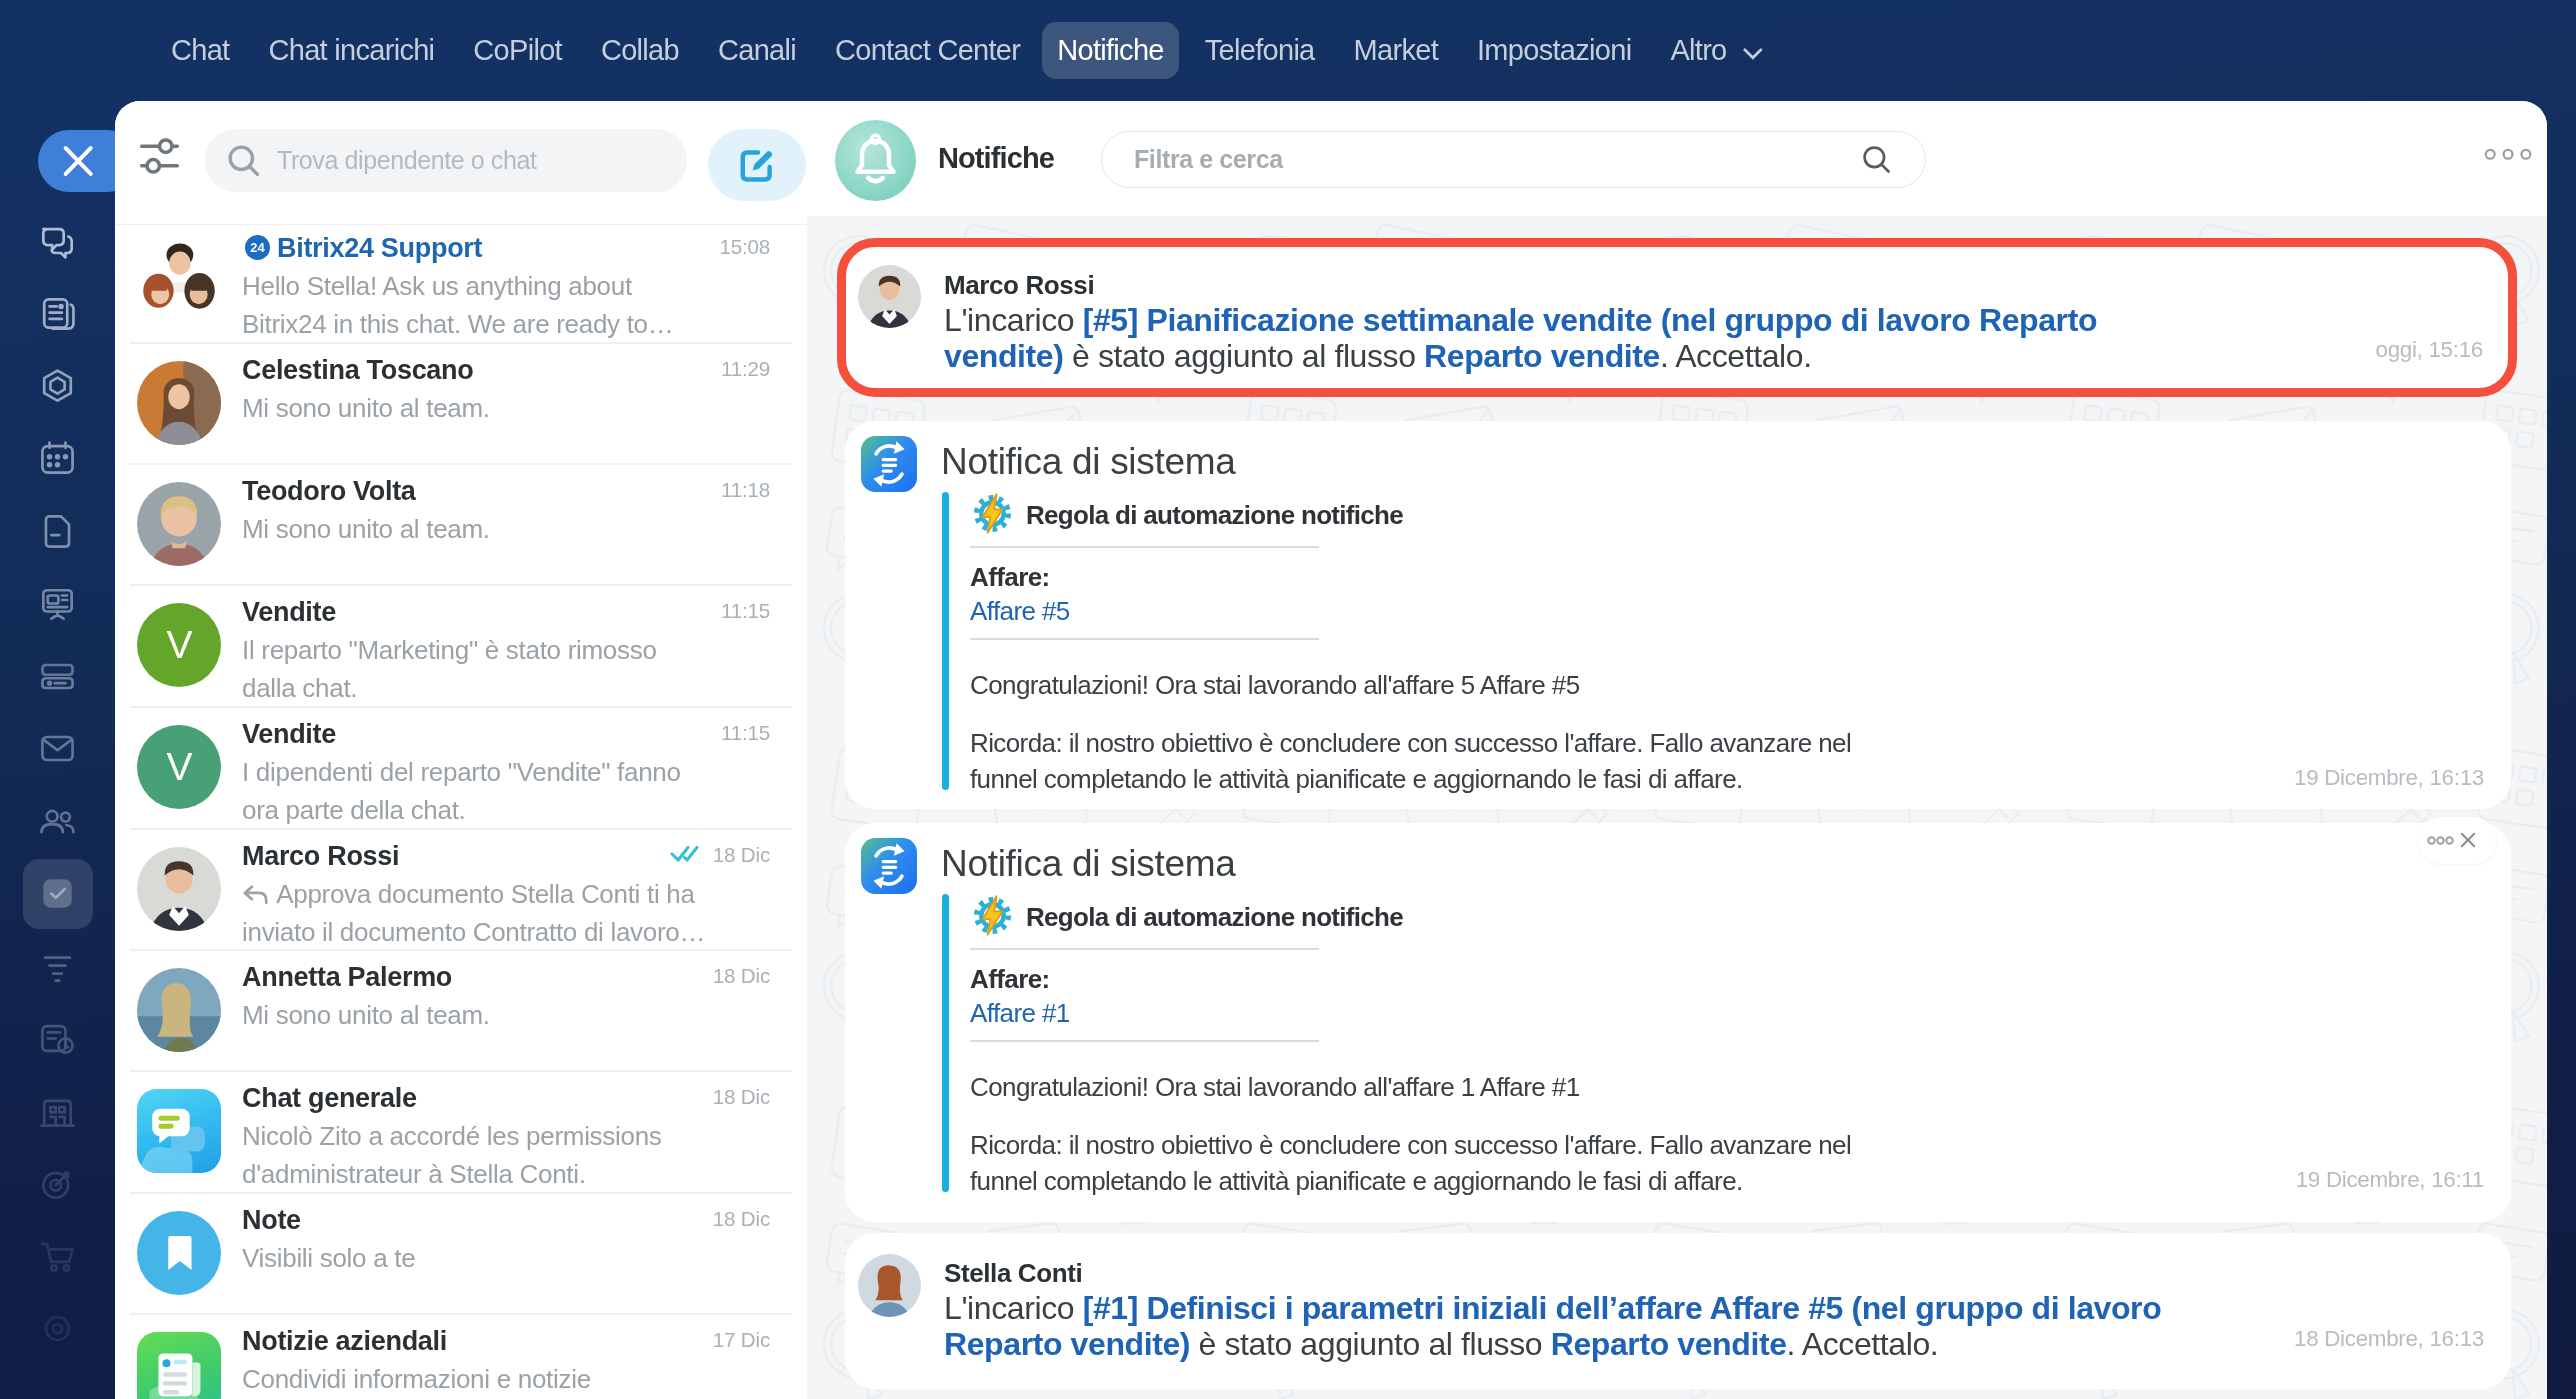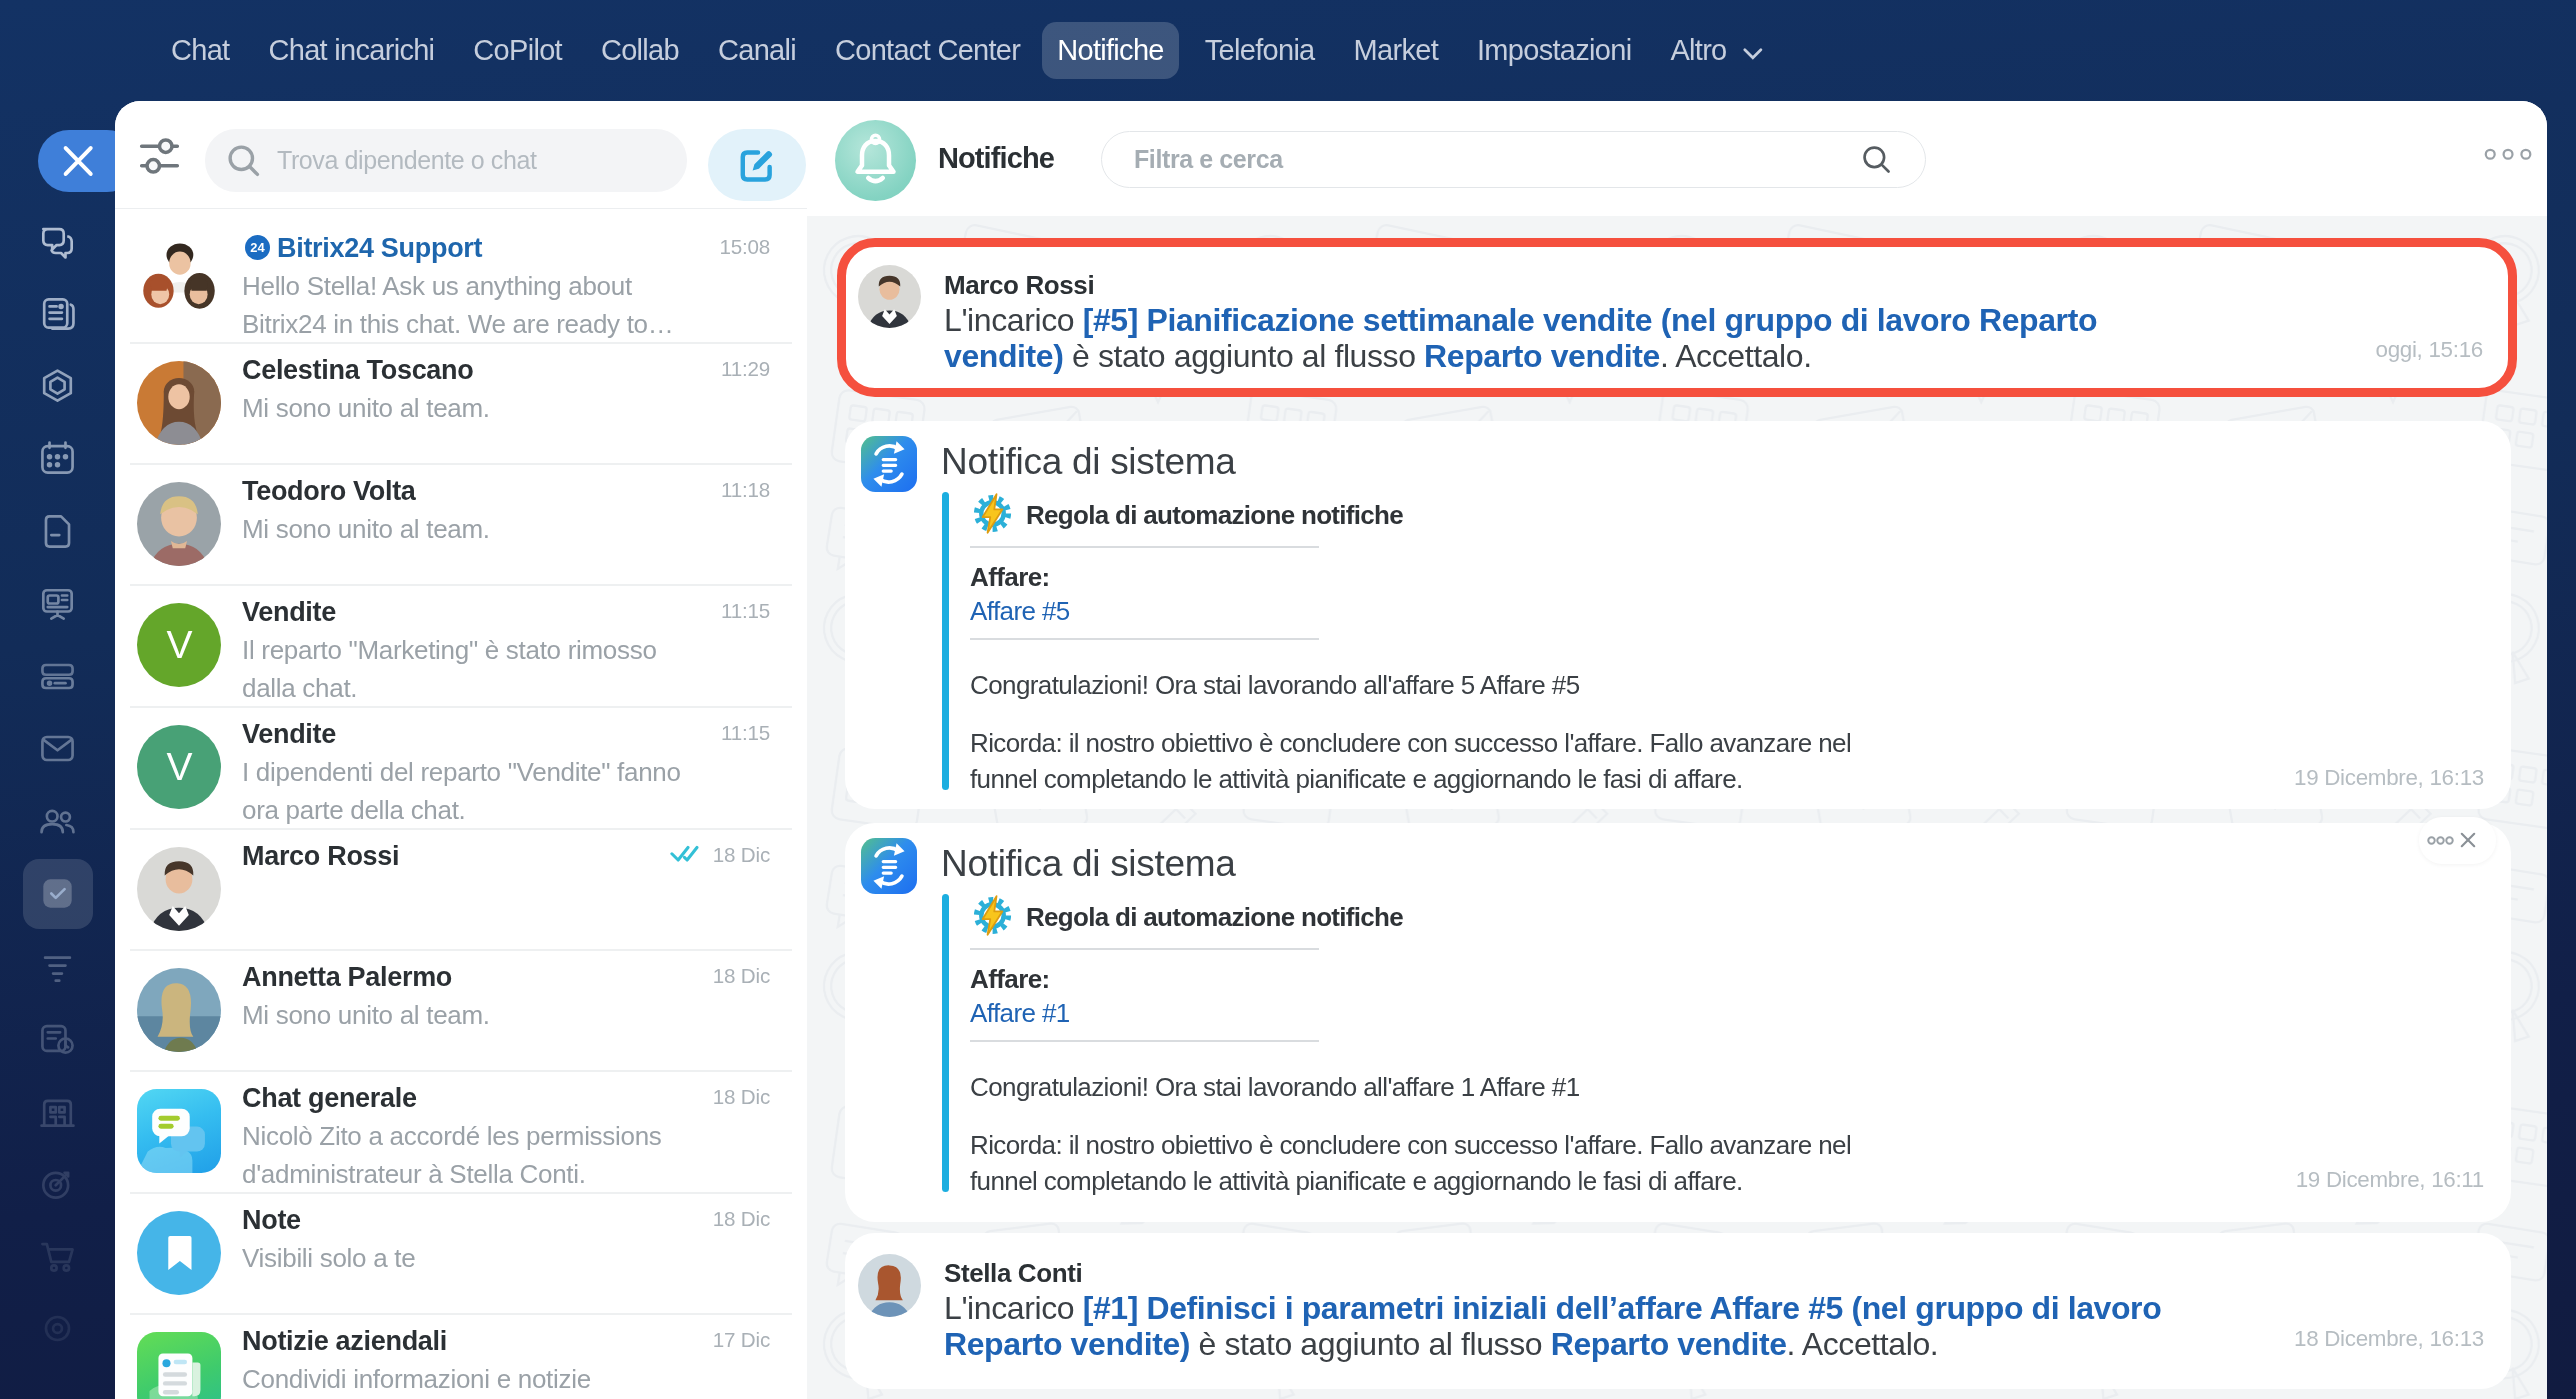--- a/index.html
+++ b/index.html
@@ -22,21 +22,21 @@
   .rhl { position:absolute; left:23px; width:70px; height:70px; background:rgba(255,255,255,0.13); border-radius:16px; }
 
   
   .closebtn { position:absolute; left:38px; top:130px; width:100px; height:62px; background:#3f7fd9; border-radius:31px; z-index:1; }
 
   
   .win { position:absolute; left:115px; top:101px; width:2432px; height:1299px; background:#fff; border-radius:25px 25px 0 0; z-index:2; overflow:hidden; }
 
   
   .leftcol { position:absolute; left:0; top:0; width:692px; height:1299px; background:#fff; }
-  .lefthead { position:absolute; left:0; top:0; width:692px; height:108px; border-bottom:1.8px solid #eceef0; }
+  .lefthead { position:absolute; left:0; top:0; width:692px; height:124px; border-bottom:1.8px solid #eceef0; }
   .searchpill { position:absolute; left:90px; top:28px; width:482px; height:63px; background:#f3f4f6; border-radius:31px; }
   .searchpill .ph { position:absolute; left:72px; top:17px; font-size:25px; color:#b3bac0; letter-spacing:-0.4px; }
   .compose { position:absolute; left:593px; top:28px; width:98px; height:72px; background:#e2f2fa; border-radius:36px; }
 
   .rowsep { position:absolute; left:15px; width:662px; height:1.8px; background:#eef0f1; }
   .chatrow { position:absolute; left:0; width:692px; height:122px; }
   .avatar { position:absolute; left:22.4px; top:19px; width:84px; height:84px; border-radius:50%; overflow:hidden; }
   .cname { position:absolute; left:127px; top:12.5px; font-size:27px; font-weight:bold; color:#2b3034; letter-spacing:-0.3px; }
   .cmsg { position:absolute; left:127px; top:47px; font-size:26px; line-height:38px; color:#9aa1a7; letter-spacing:-0.3px; white-space:nowrap; }
   .ctime { position:absolute; right:37px; top:15px; font-size:20.6px; color:#a9b0b6; letter-spacing:-0.2px; }
@@ -319,20 +319,23 @@
         <div class="avatar">
           <svg viewBox="0 0 94 94" width="84" height="84">
             <rect width="94" height="94" fill="#d9d9d6"></rect>
             <ellipse cx="47" cy="36" rx="15" ry="16" fill="#e8bd9d"></ellipse>
             <path d="M31 32 q-1 -16 16 -16 q17 0 16 16 q-8 -7 -16 -7 q-8 0 -16 7 z" fill="#46362a"></path>
             <path d="M14 94 q9 -26 33 -26 q24 0 33 26 z" fill="#30343c"></path>
             <path d="M40 66 l7 8 l7 -8 l4 10 l-11 12 l-11 -12 z" fill="#fdfdfd"></path>
           </svg>
         </div>
         <div class="cname">Marco Rossi</div>
+        <div class="cmsg"><svg width="27" height="21.5" viewBox="0 0 30 24" style="vertical-align:-2.7px;margin-right:7.2px">
+              <path d="M11 3 L3 10 L11 17 M3 10 H19 q8 0 8 9 v2" stroke="#9aa1a7" stroke-width="3" fill="none" stroke-linecap="round" stroke-linejoin="round"></path>
+            </svg>Approva documento Stella Conti ti ha<br><span style="margin-left:0px">inviato il documento Contratto di lavoro…</span></div>
         <div class="ctime"><svg width="36" height="21.5" viewBox="0 0 40 24" style="vertical-align:-2.7px;margin-right:7.2px">
               <path d="M2 12 L9 19 L20 5 M16 16 L19 19 L30 5" stroke="#33c0d6" stroke-width="3.4" fill="none" stroke-linecap="round" stroke-linejoin="round"></path>
             </svg>18 Dic</div>
       </div>
       <div class="rowsep" style="top:848px"></div>
 
       <div class="chatrow" style="top:848px">
         <div class="avatar">
           <svg viewBox="0 0 94 94" width="84" height="84">
             <rect width="94" height="94" fill="#7fa7bd"></rect>

